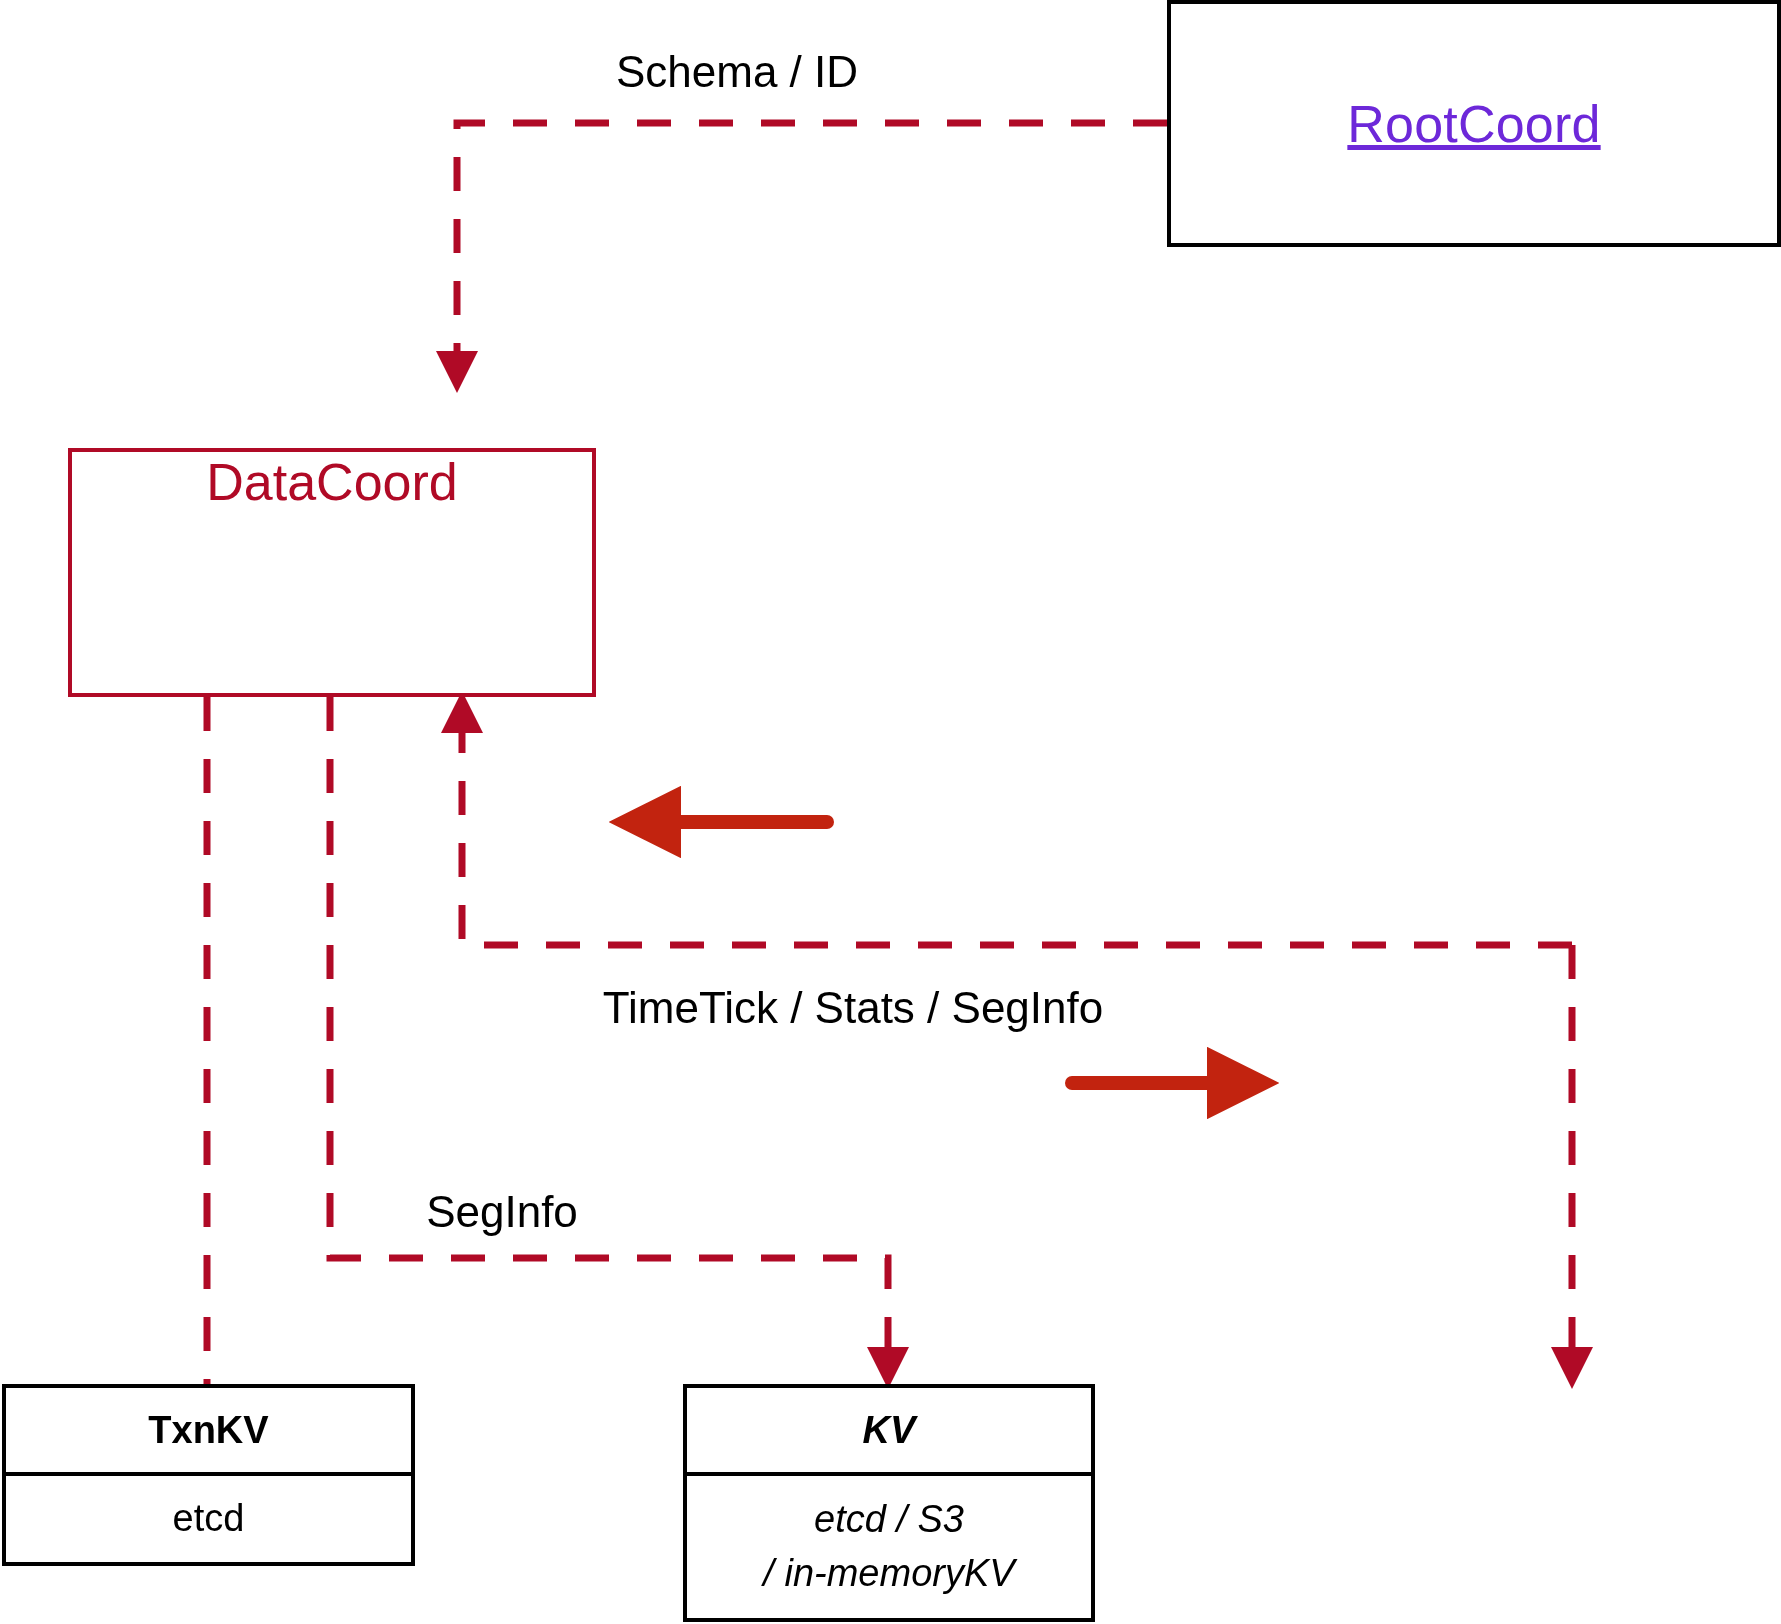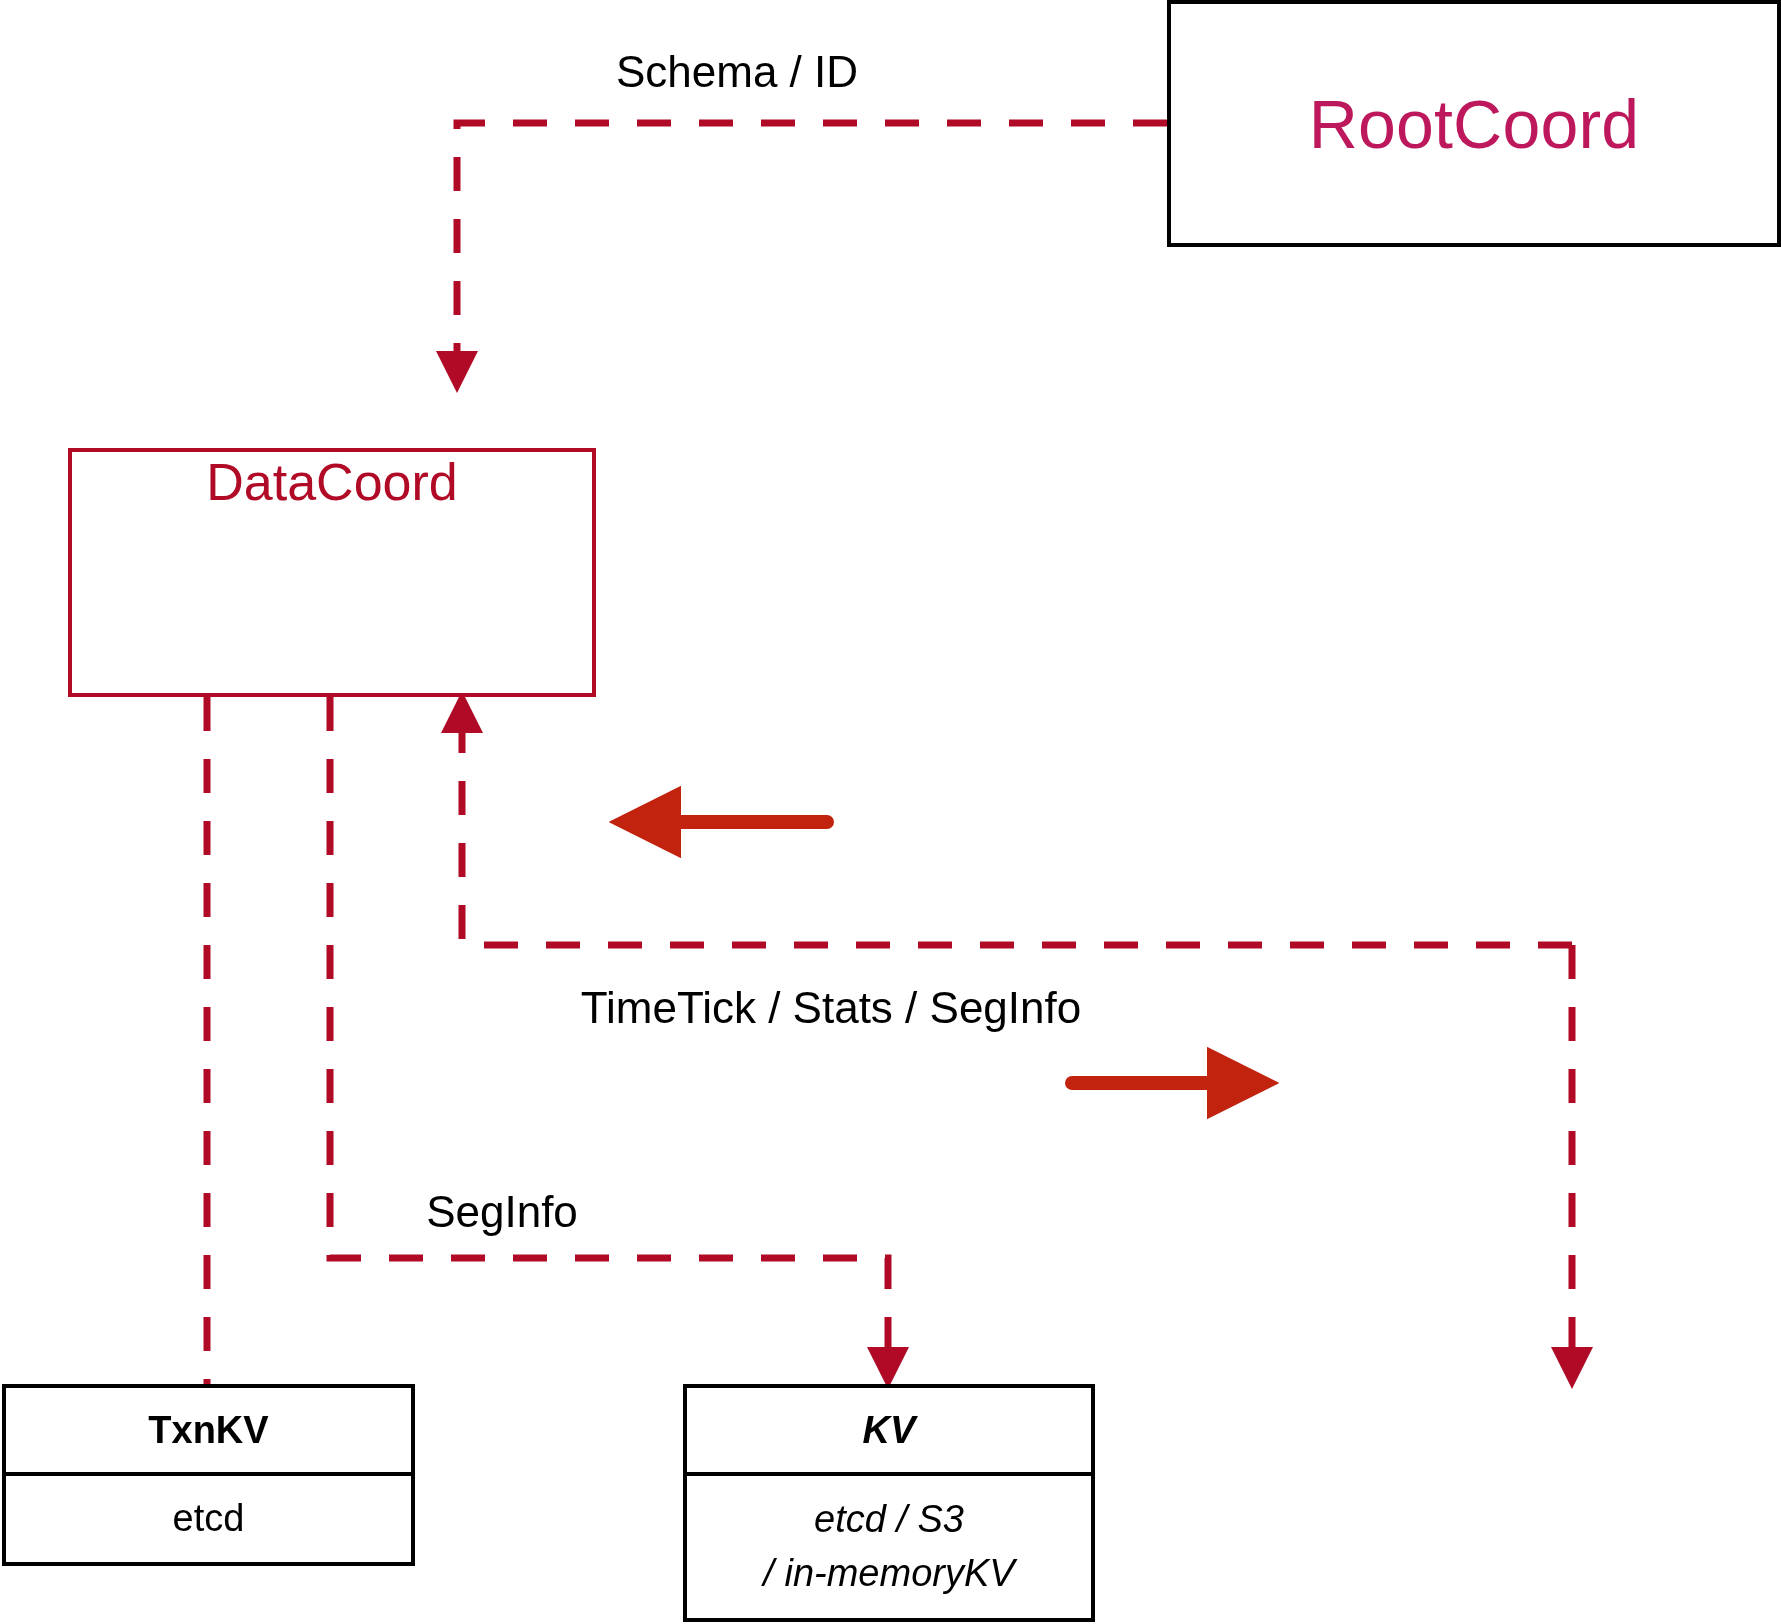--- a/index.html
+++ b/index.html
@@ -29,23 +29,24 @@
     box-sizing: border-box;
     background: #ffffff;
   }
   .node-plain {
     border: 4px solid #000000;
     display: flex;
     align-items: center;
     justify-content: center;
   }
   .node-plain .node-title {
-    font-size: 68px;
-    color: #be185d;
+    font-size: 52px;
+    color: #6d28d9;
     letter-spacing: 0.2px;
+    text-decoration: underline;
   }
   .node-coord {
     border: 4px solid #B00A26;
     display: flex;
     align-items: flex-start;
     justify-content: center;
   }
   .node-coord .node-title {
     font-size: 52px;
     color: #B00A26;
@@ -154,17 +155,17 @@
     <div class="split-body">
       <span class="line">etcd / S3</span>
       <span class="line">/ in-memoryKV</span>
     </div>
   </div>
 
 
   <div class="edge-label" style="left:737px; top:72px;">Schema / ID</div>
 
 
-  <div class="edge-label" style="left:831px; top:1008px;">TimeTick / Stats / SegInfo</div>
+  <div class="edge-label" style="left:853px; top:1008px;">TimeTick / Stats / SegInfo</div>
 
   <div class="edge-label" style="left:502px; top:1212px;">SegInfo</div>
 
 </div>
 
 </body></html>

